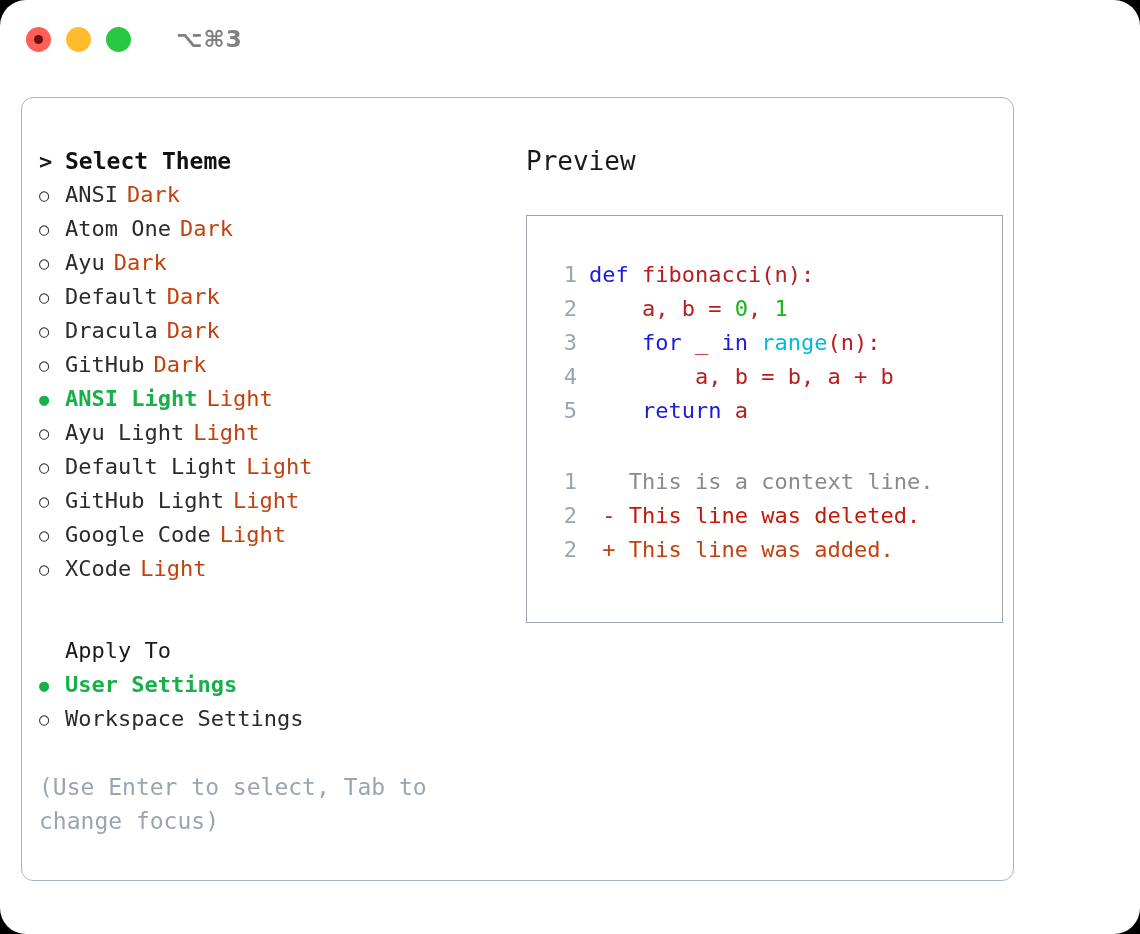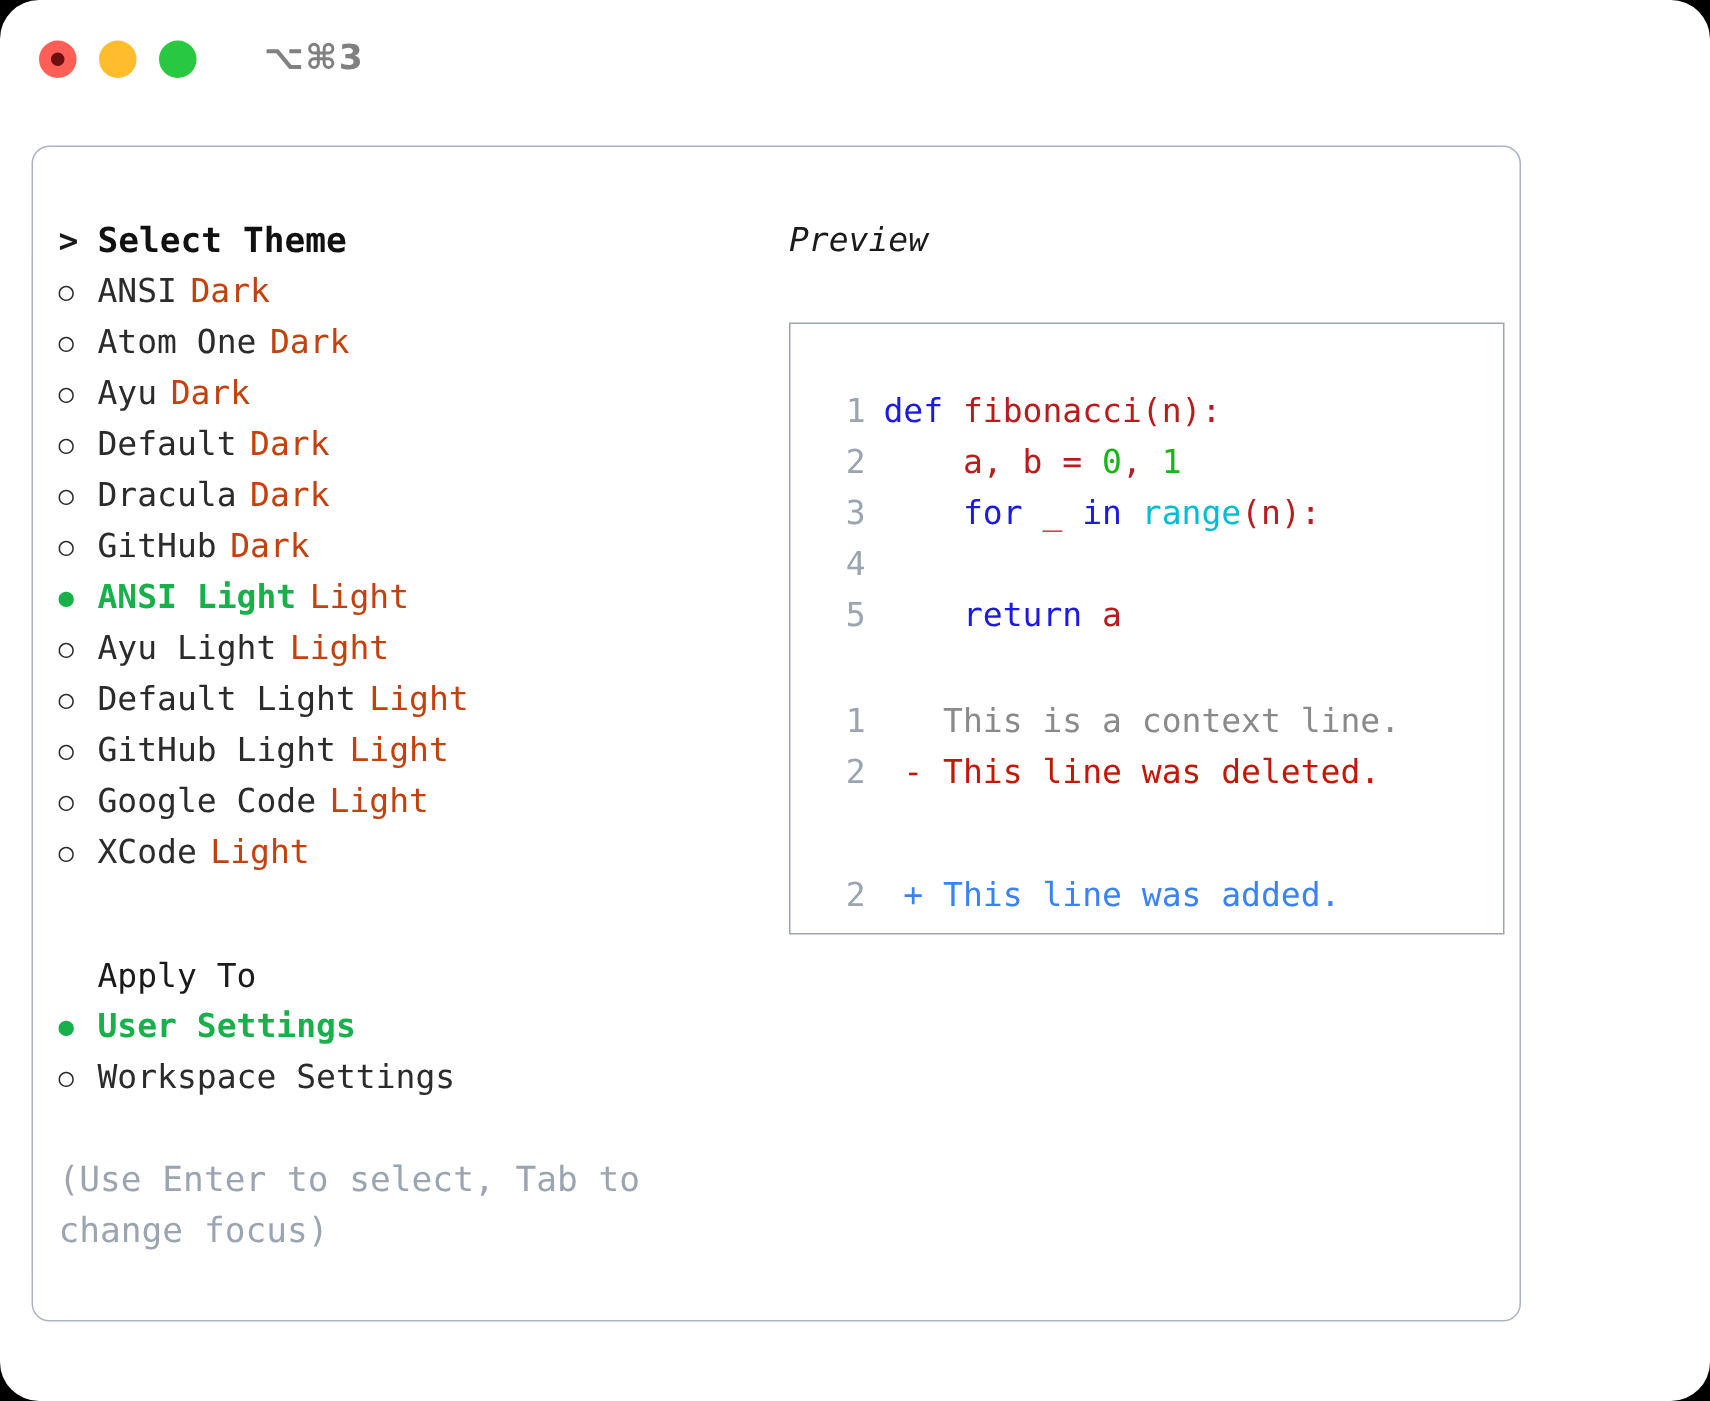--- a/index.html
+++ b/index.html
@@ -137,25 +137,24 @@
     width: 420px;
     white-space: normal;
   }
 
   
   .right-col {
     flex: 1 1 auto;
     padding-left: 21px;
   }
   .preview-title {
-    font-size: 22px;
+    font-size: 26px;
     line-height: 34px;
     color: #1a1a1a;
     margin-bottom: 37px;
-    font-style: italic;
   }
   .preview-box {
     width: 477px;
     height: 408px;
     border: 1.5px solid #9aa5b1;
     background: #ffffff;
     padding: 42px 0 0 20px;
   }
 
   .code-line {
@@ -177,21 +176,21 @@
 
   .tok-kw   { color: #1a1ae0; }
   .tok-fn   { color: #00bcd4; }
   .tok-num  { color: #14b814; }
   .tok-plain{ color: #b91c1c; }
 
   .blank-line { height: 37px; }
 
   .diff-ctx { color: #8a8a8a; }
   .diff-del { color: #c21807; }
-  .diff-add { color: #3b82f6; margin-top: 48px; }
+  .diff-add { color: #c2410c; }
 </style>
 </head>
 <body>
 
 <div class="window">
 
   <div class="titlebar">
     <div class="lights">
       <div class="light light-red">
         <div class="rec-dot"></div>
@@ -244,21 +243,21 @@
         <div class="hint">(Use Enter to select, Tab to change focus)</div>
       </div>
 
       <div class="right-col">
         <div class="preview-title">Preview</div>
         <div class="preview-box">
           <div id="code-block">
               <div class="code-line"><span class="lineno">1</span><span class="code-text"><span class="tok-kw">def</span><span class="tok-plain"> fibonacci(n):</span></span></div>
               <div class="code-line"><span class="lineno">2</span><span class="code-text"><span class="tok-plain">    a, b = </span><span class="tok-num">0</span><span class="tok-plain">, </span><span class="tok-num">1</span></span></div>
               <div class="code-line"><span class="lineno">3</span><span class="code-text"><span class="tok-plain">    </span><span class="tok-kw">for</span><span class="tok-plain"> _ </span><span class="tok-kw">in</span><span class="tok-plain"> </span><span class="tok-fn">range</span><span class="tok-plain">(n):</span></span></div>
-              <div class="code-line"><span class="lineno">4</span></div>
+              <div class="code-line"><span class="lineno">4</span><span class="code-text"><span class="tok-plain">        a, b = b, a + b</span></span></div>
               <div class="code-line"><span class="lineno">5</span><span class="code-text"><span class="tok-plain">    </span><span class="tok-kw">return</span><span class="tok-plain"> a</span></span></div>
             </div>
           <div class="blank-line"></div>
           <div id="diff-block">
               <div class="code-line"><span class="lineno">1</span><span class="code-text diff-ctx">   This is a context line.</span></div>
               <div class="code-line"><span class="lineno">2</span><span class="code-text diff-del"> - This line was deleted.</span></div>
               <div class="code-line"><span class="lineno">2</span><span class="code-text diff-add"> + This line was added.</span></div>
             </div>
         </div>
       </div>

